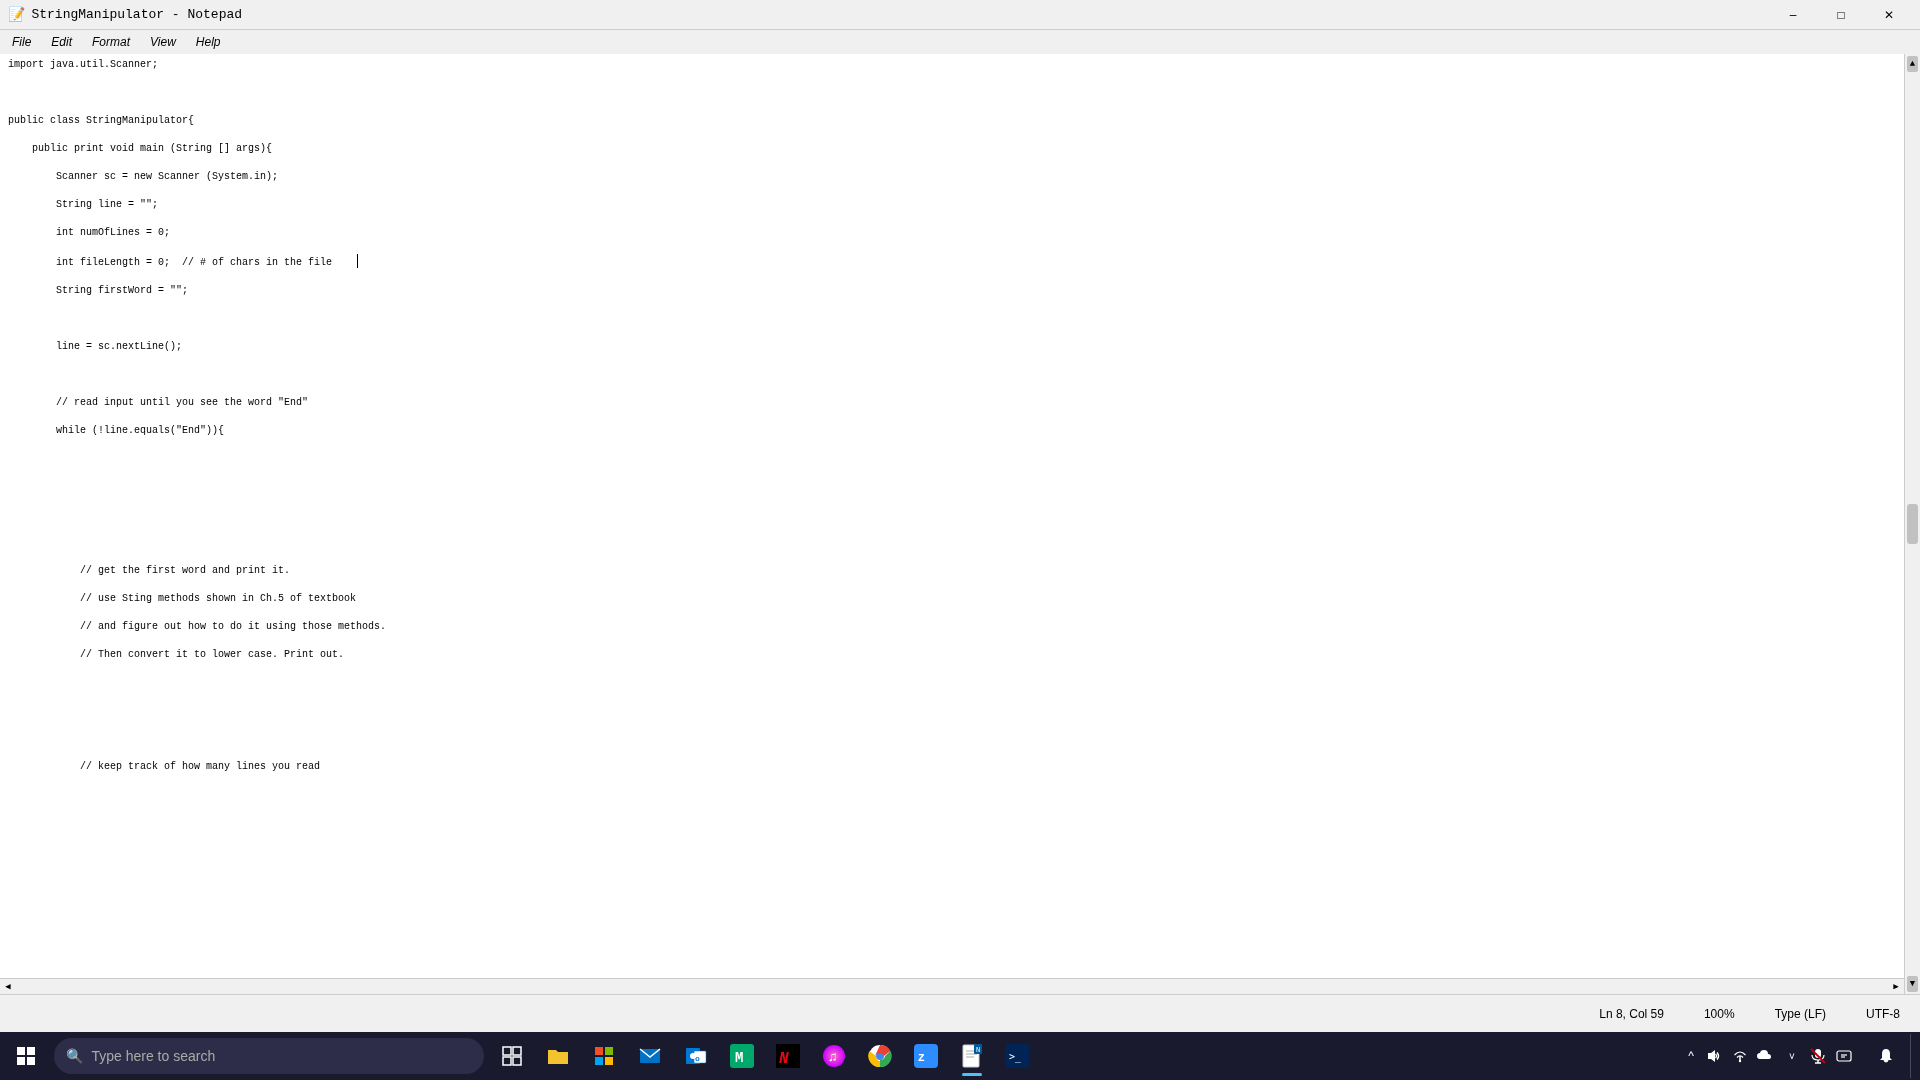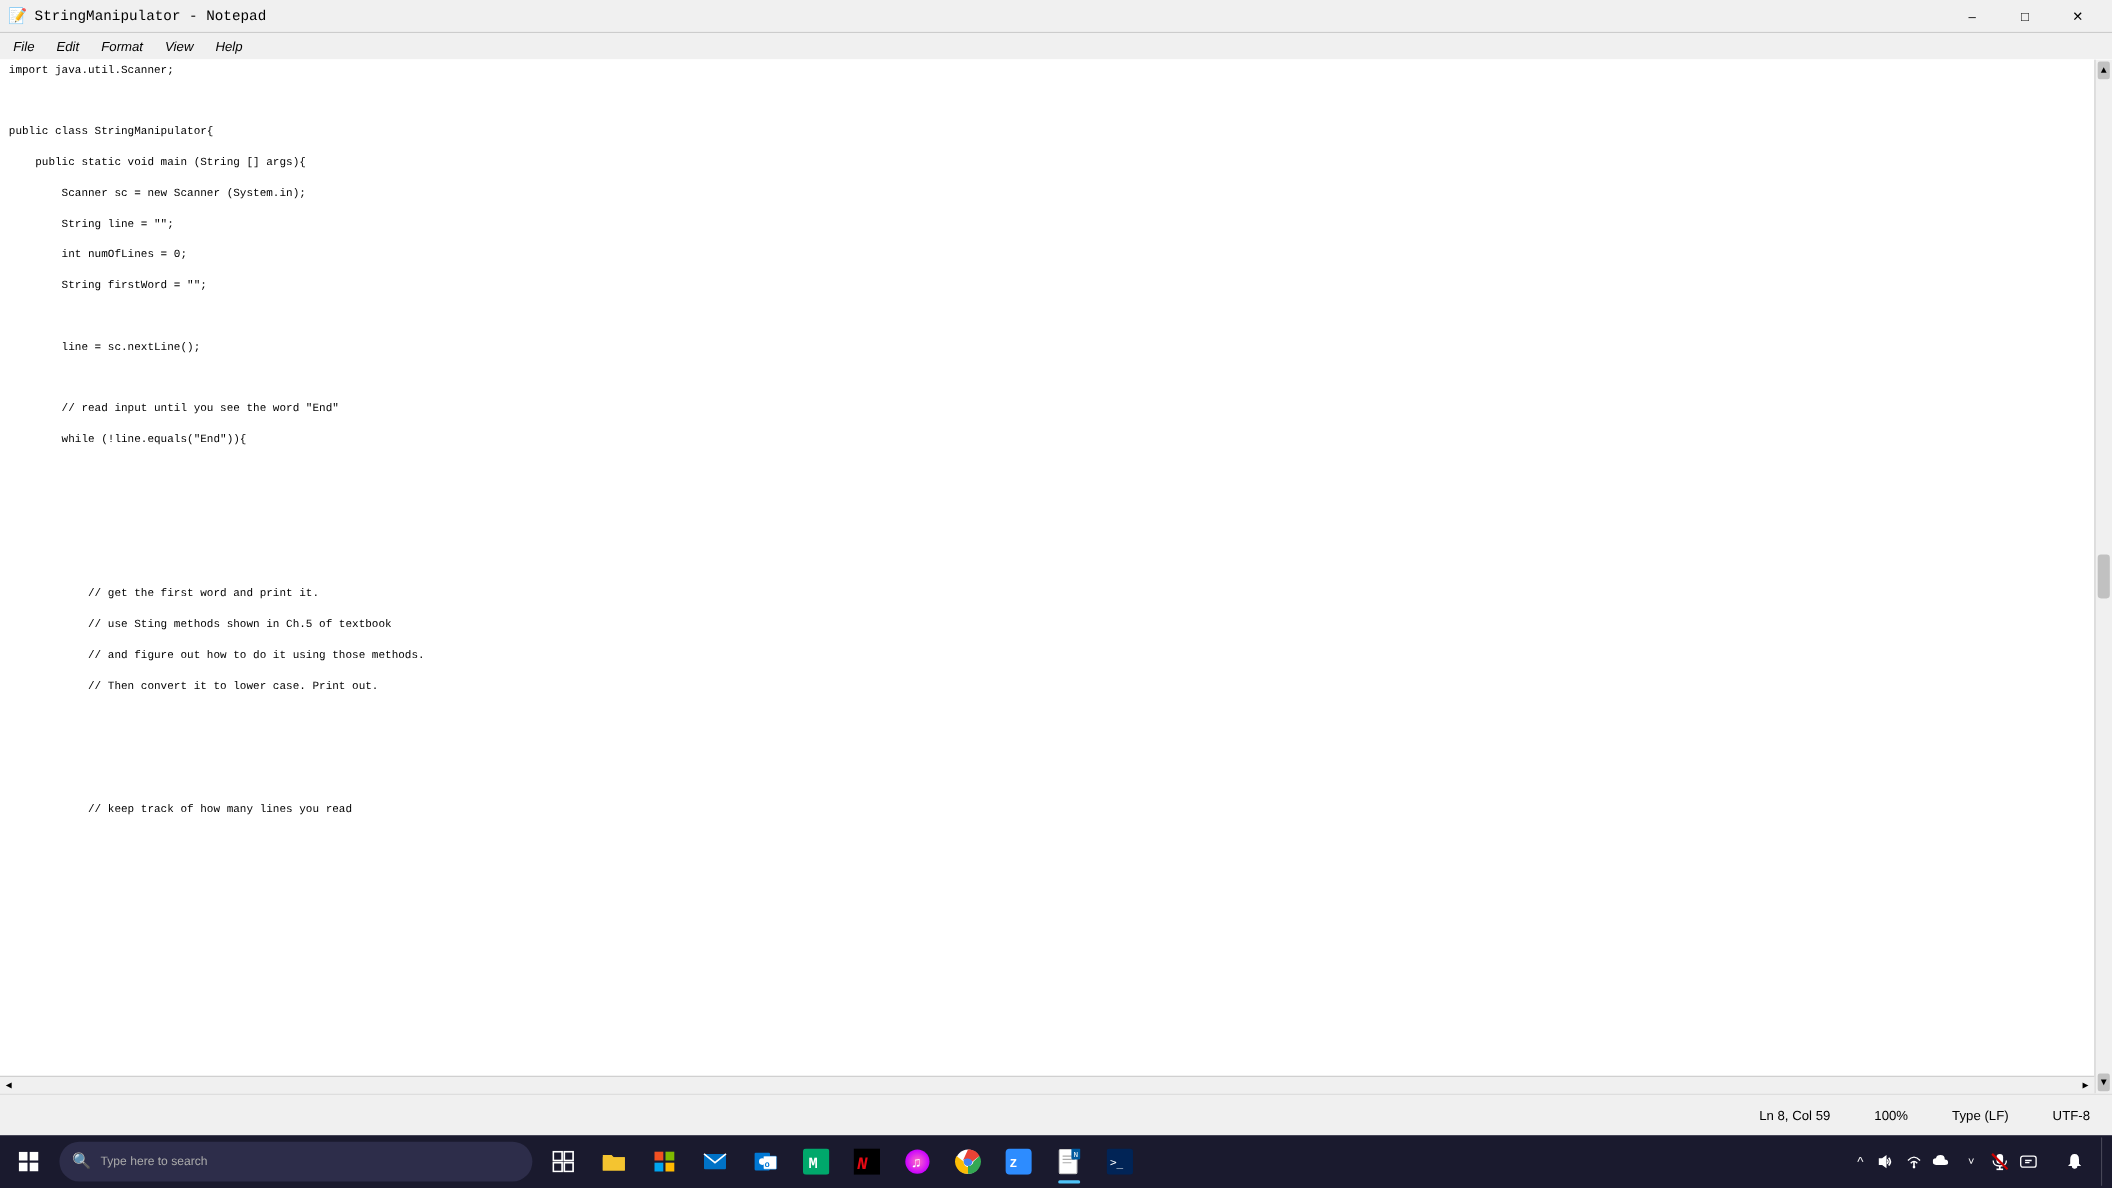--- a/index.html
+++ b/index.html
@@ -171,21 +171,21 @@
       padding: 0 12px;
       gap: 8px;
       margin: 0 4px;
       flex-shrink: 0;
     }
     #search-bar input {
       background: transparent;
       border: none;
       outline: none;
       color: #fca5a5;
-      font-size: 11px;
+      font-size: 14px;
       font-family: 'Segoe UI', sans-serif;
       width: 100%;
     }
     #search-bar input::placeholder { color: #aaa; }
 
     .taskbar-spacer { flex: 1; }
 
     #system-tray {
       display: flex;
       align-items: center;
@@ -268,24 +268,25 @@
   <div class="menu-item">Edit</div>
   <div class="menu-item">Format</div>
   <div class="menu-item">View</div>
   <div class="menu-item">Help</div>
 </div>
 
 <div id="editor-container" style="position: relative;">
   <div id="editor-content" style="position: relative; padding-right: 20px; padding-bottom: 20px;"><div>import java.util.Scanner;</div>
 <div>&nbsp;</div>
 <div>public class StringManipulator{</div>
-<div>    public static void main (String [] args){</div>
+<div>    public print void main (String [] args){</div>
 <div>        Scanner sc = new Scanner (System.in);</div>
 <div>        String line = "";</div>
 <div>        int numOfLines = 0;</div>
+<div class="cursor-line"><span>        int fileLength = 0;  // # of chars in the file    </span><span class="text-cursor"></span></div>
 <div>        String firstWord = "";</div>
 <div>&nbsp;</div>
 <div>        line = sc.nextLine();</div>
 <div>&nbsp;</div>
 <div>        // read input until you see the word "End"</div>
 <div>        while (!line.equals("End")){</div>
 <div>&nbsp;</div>
 <div>&nbsp;</div>
 <div>&nbsp;</div>
 <div>&nbsp;</div>

